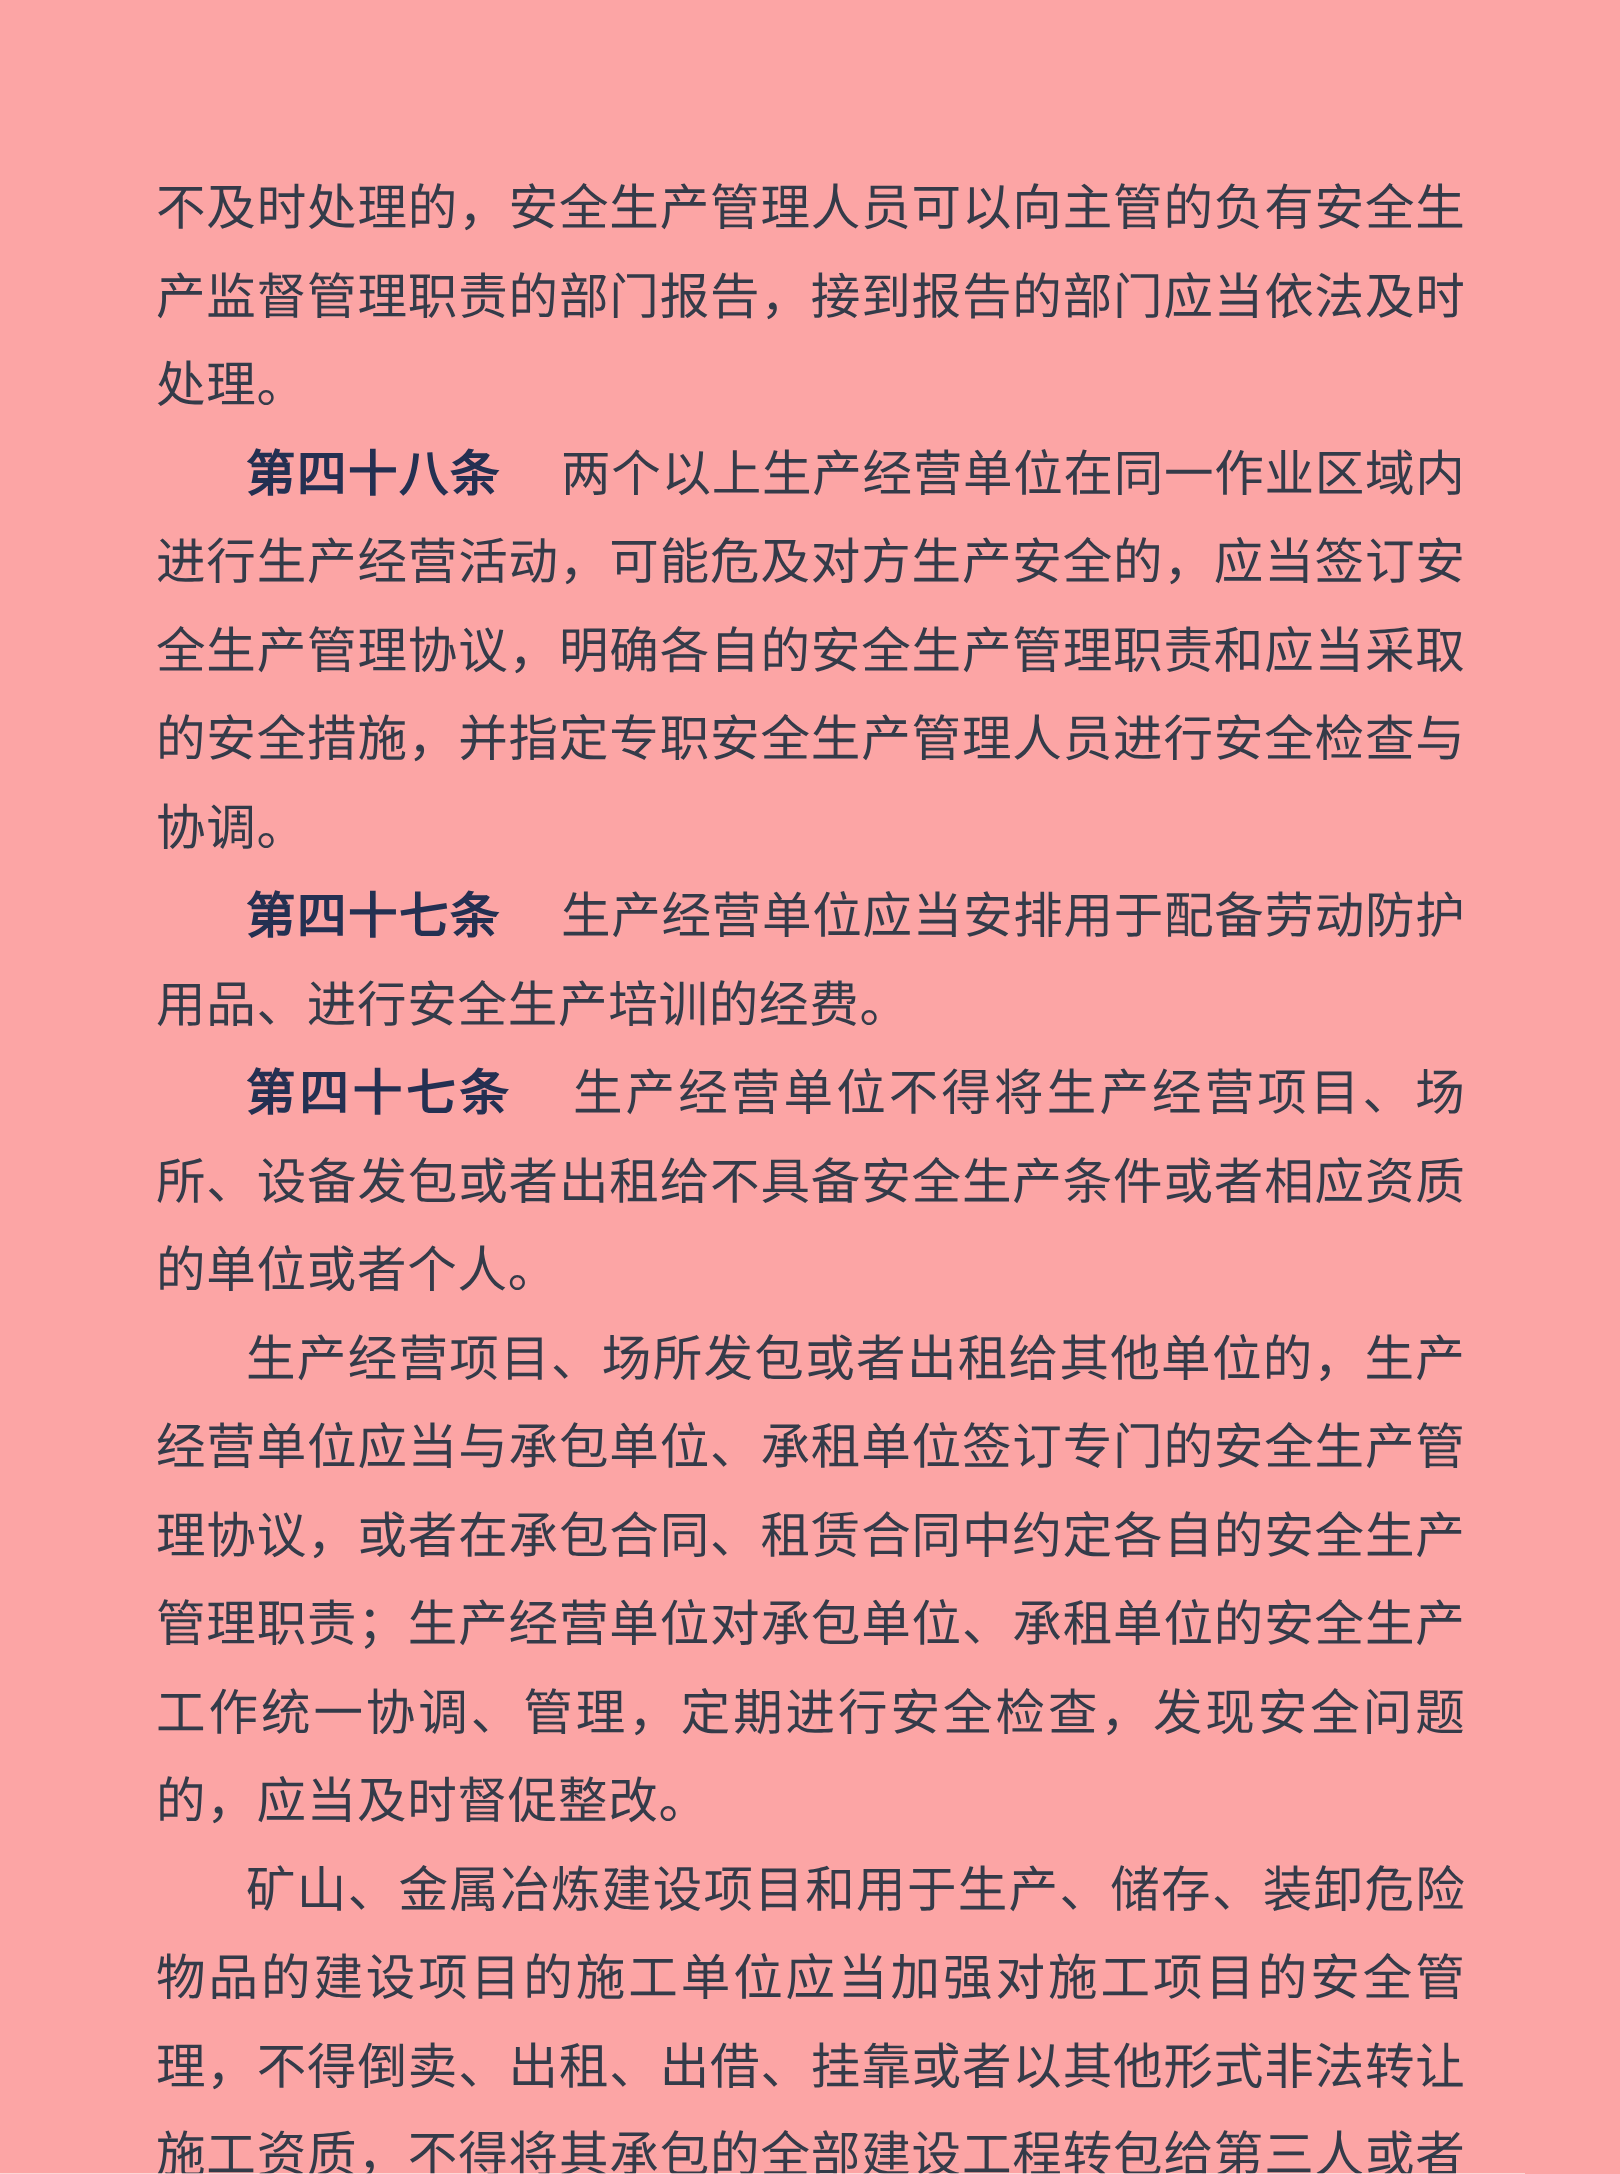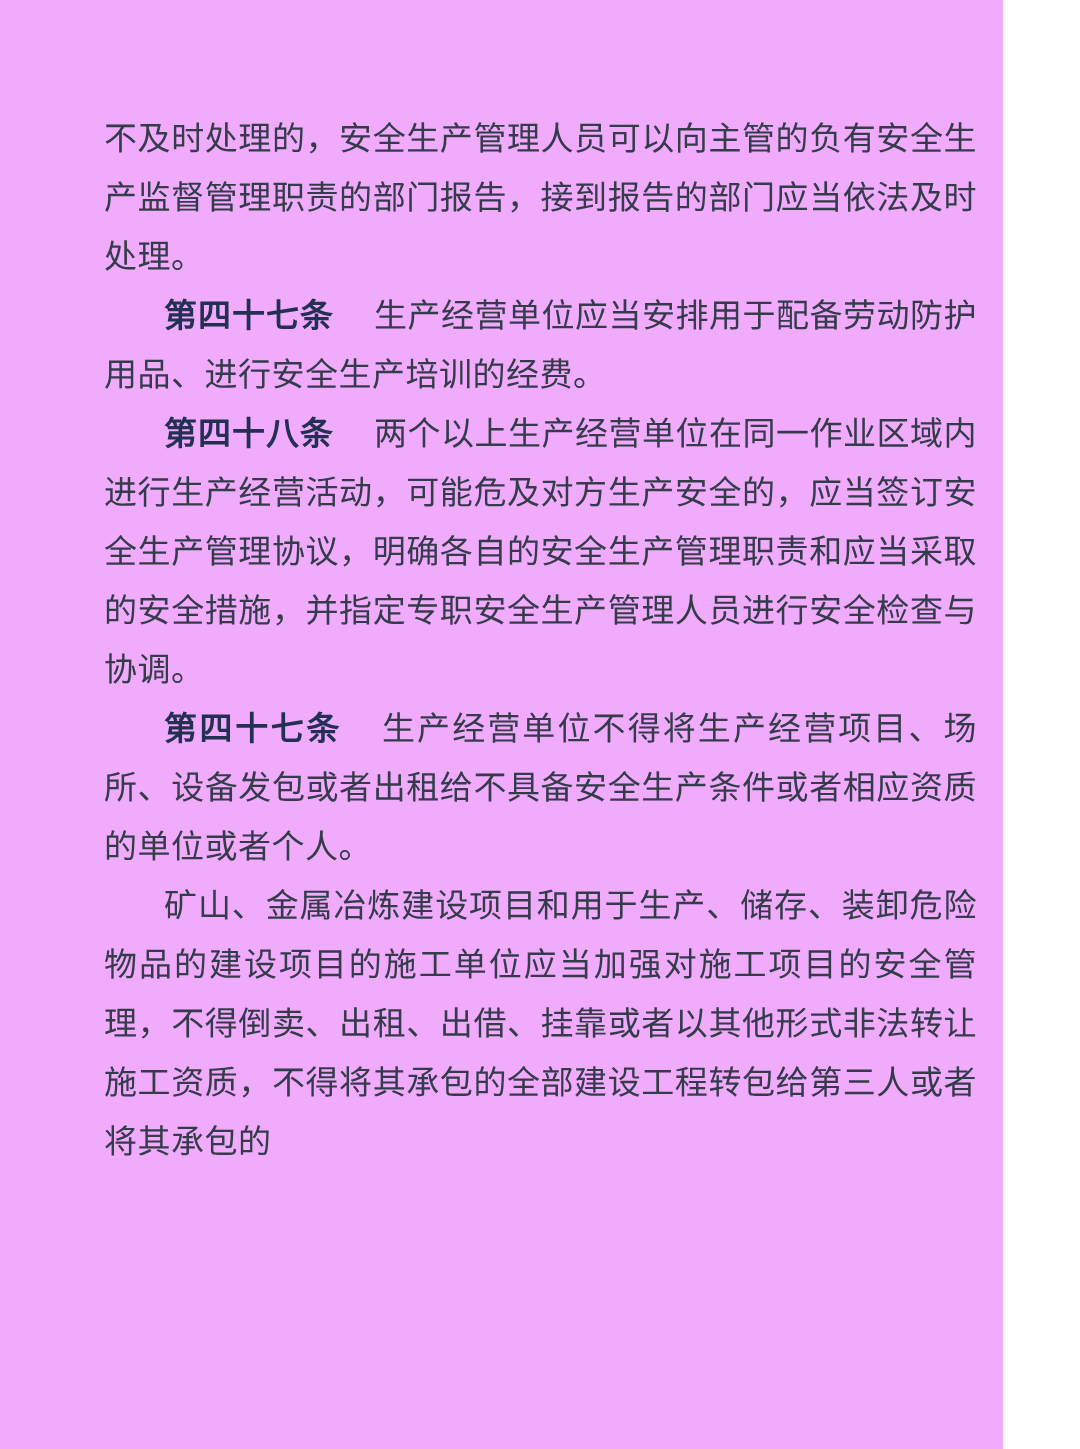--- a/index.html
+++ b/index.html
@@ -2,23 +2,23 @@
 <html lang="zh-CN"><head>
 <meta charset="utf-8">
 <style>
   html, body {
     margin: 0;
     padding: 0;
     background: #ffffff;
   }
   .screen {
     position: relative;
-    width: 1003px;
+    width: 1080px;
     height: 1449px;
-    background: #f0abfc;
+    background: #fca5a5;
     overflow: hidden;
     font-family: "DejaVu Serif", "Liberation Serif", serif;
   }
   .doc-body {
     position: absolute;
     left: 104px;
     top: 109px;
     width: 873px;
     font-size: 33px;
     line-height: 59px;
@@ -45,18 +45,19 @@
     
   }
 </style>
 </head>
 <body>
 
 <div class="screen">
   <div class="doc-body">
 
   <p class="para"><span class="para-run">不及时处理的，安全生产管理人员可以向主管的负有安全生产监督管理职责的部门报告，接到报告的部门应当依法及时处理。</span></p>
+      <p class="para indent"><span class="article-num">第四十八条</span><span class="para-run">两个以上生产经营单位在同一作业区域内进行生产经营活动，可能危及对方生产安全的，应当签订安全生产管理协议，明确各自的安全生产管理职责和应当采取的安全措施，并指定专职安全生产管理人员进行安全检查与协调。</span></p>
       <p class="para indent"><span class="article-num">第四十七条</span><span class="para-run">生产经营单位应当安排用于配备劳动防护用品、进行安全生产培训的经费。</span></p>
-      <p class="para indent"><span class="article-num">第四十八条</span><span class="para-run">两个以上生产经营单位在同一作业区域内进行生产经营活动，可能危及对方生产安全的，应当签订安全生产管理协议，明确各自的安全生产管理职责和应当采取的安全措施，并指定专职安全生产管理人员进行安全检查与协调。</span></p>
       <p class="para indent"><span class="article-num">第四十七条</span><span class="para-run">生产经营单位不得将生产经营项目、场所、设备发包或者出租给不具备安全生产条件或者相应资质的单位或者个人。</span></p>
+      <p class="para indent"><span class="para-run">生产经营项目、场所发包或者出租给其他单位的，生产经营单位应当与承包单位、承租单位签订专门的安全生产管理协议，或者在承包合同、租赁合同中约定各自的安全生产管理职责；生产经营单位对承包单位、承租单位的安全生产工作统一协调、管理，定期进行安全检查，发现安全问题的，应当及时督促整改。</span></p>
       <p class="para indent"><span class="para-run">矿山、金属冶炼建设项目和用于生产、储存、装卸危险物品的建设项目的施工单位应当加强对施工项目的安全管理，不得倒卖、出租、出借、挂靠或者以其他形式非法转让施工资质，不得将其承包的全部建设工程转包给第三人或者将其承包的</span></p>
     </div>
 </div>
 
 </body></html>

